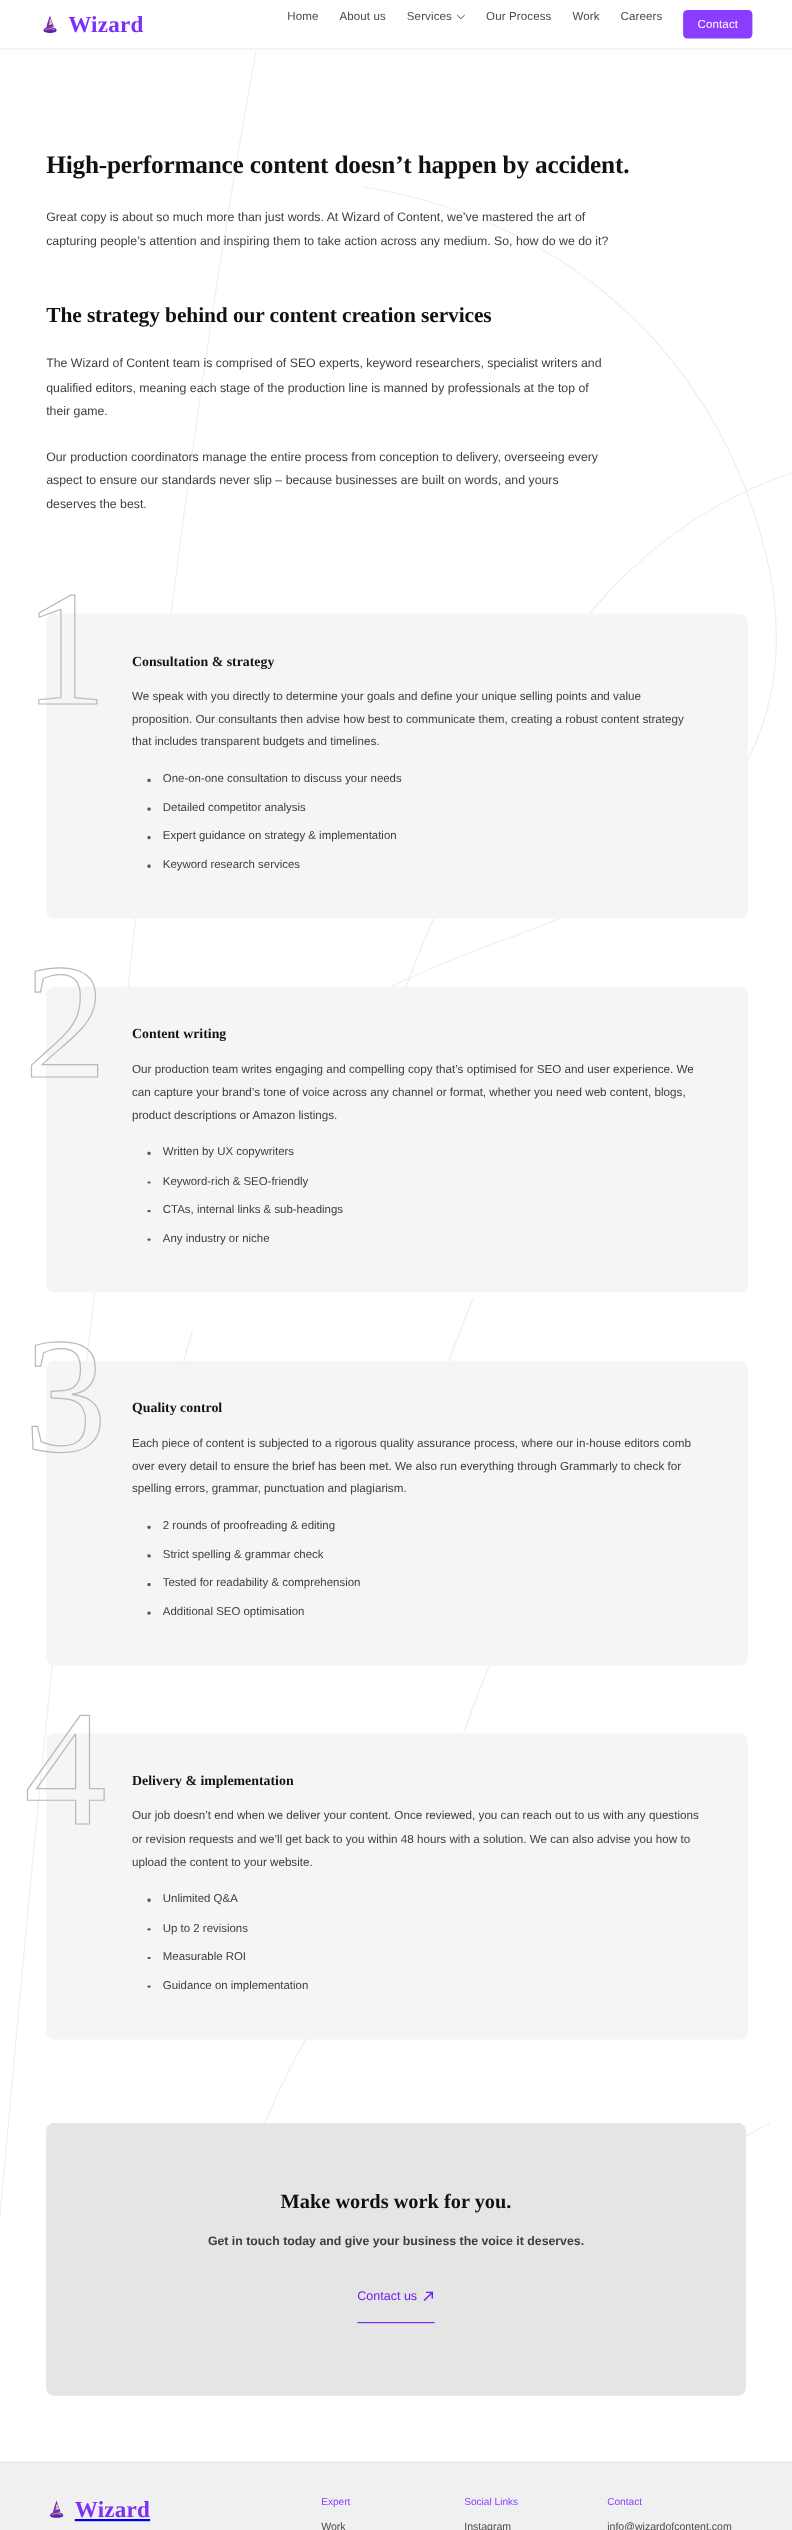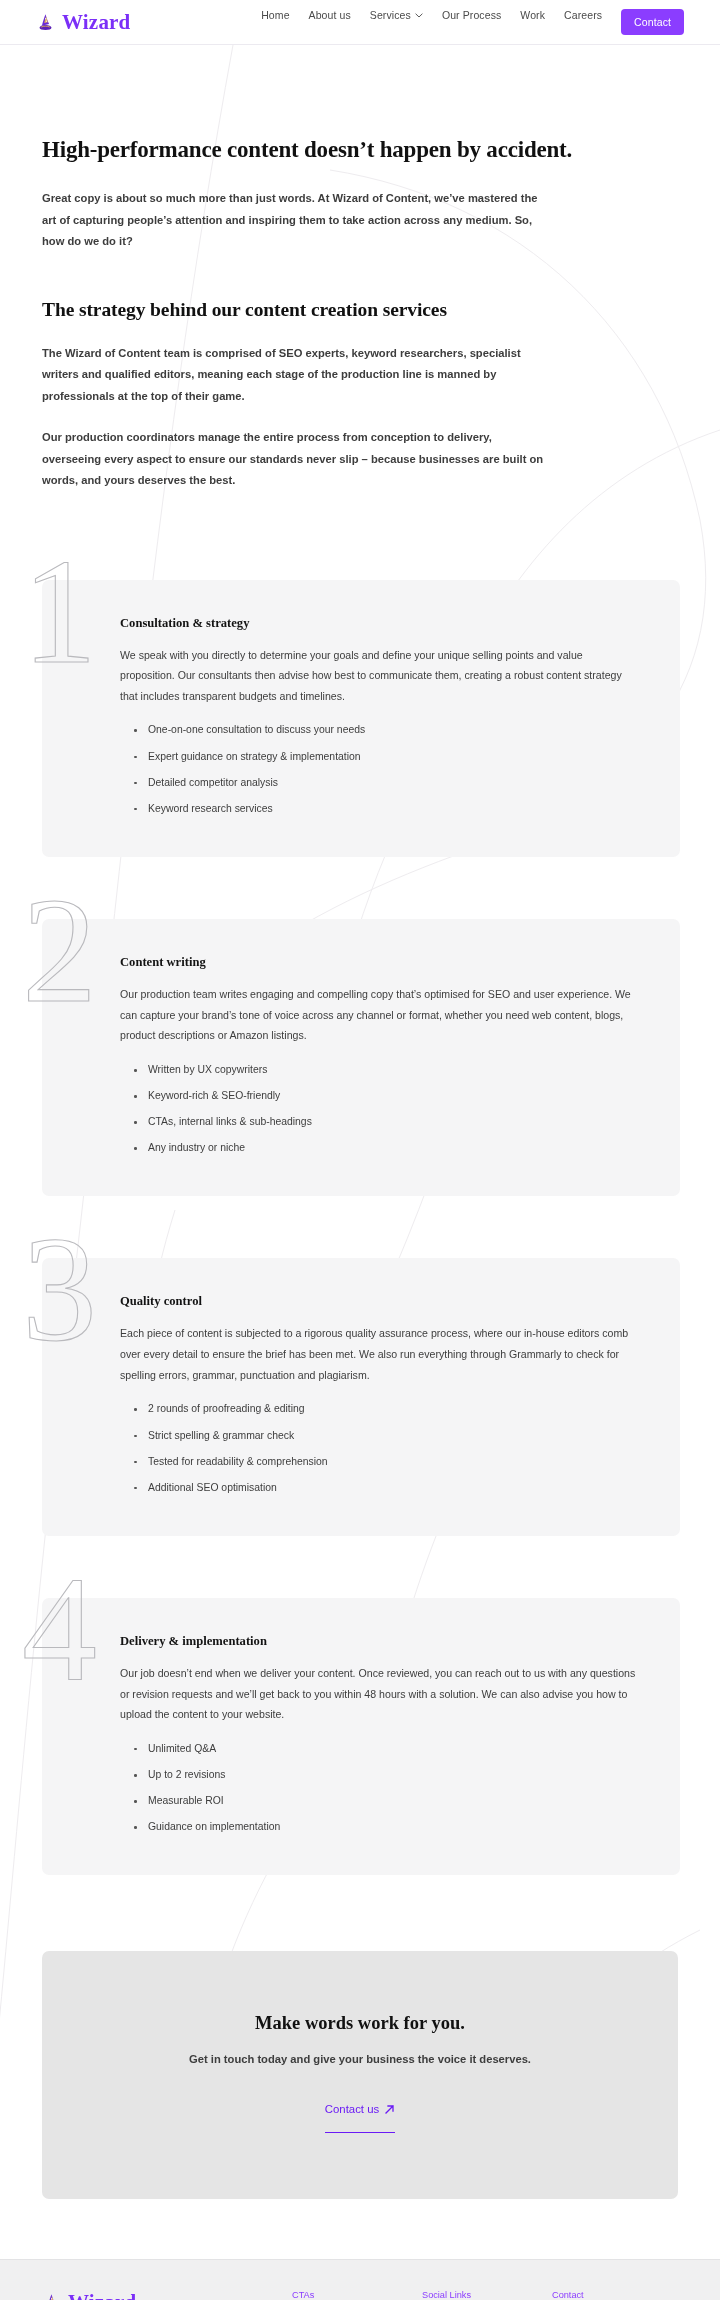--- a/index.html
+++ b/index.html
@@ -91,21 +91,20 @@
     color: #111111;
     letter-spacing: -0.1px;
     margin-top: 46px;
     margin-bottom: 22px;
   }
   p.body {
     font-size: 11.2px;
     line-height: 1.92;
     color: #3d3d3d;
     max-width: 512px;
-    font-weight: bold;
   }
   p.body + p.body { margin-top: 20px; }
 
   
   .steps { margin-top: 88px; }
   .step {
     position: relative;
     margin-bottom: 62px;
   }
   .step-card {
@@ -304,22 +303,22 @@
   <section class="steps" id="steps-root">
       <div class="step">
         <svg class="step-num" viewBox="0 0 120 150">
           <text x="4" y="124">1</text>
         </svg>
         <div class="step-card">
           <h3 class="step-title">Consultation &amp; strategy</h3>
           <p class="step-body">We speak with you directly to determine your goals and define your unique selling points and value proposition. Our consultants then advise how best to communicate them, creating a robust content strategy that includes transparent budgets and timelines.</p>
           <ul class="step-list">
             <li>One-on-one consultation to discuss your needs</li>
+            <li>Detailed competitor analysis</li>
             <li>Expert guidance on strategy &amp; implementation</li>
-            <li>Detailed competitor analysis</li>
             <li>Keyword research services</li>
           </ul>
         </div>
       </div>
       <div class="step">
         <svg class="step-num" viewBox="0 0 120 150">
           <text x="4" y="124">2</text>
         </svg>
         <div class="step-card">
           <h3 class="step-title">Content writing</h3>
@@ -389,21 +388,21 @@
           <circle cx="13.2" cy="10.3" r="0.7" fill="#fff" opacity="0.9"></circle>
           <path d="M4.5 18.6 C 4.5 16.4 7.8 15 12 15 C 16.2 15 19.5 16.4 19.5 18.6 C 19.5 20.4 16.2 21.4 12 21.4 C 7.8 21.4 4.5 20.4 4.5 18.6 Z" fill="#5b21b6"></path>
           <path d="M6.5 17.8 C 8.2 16.9 10 16.6 12 16.6 C 14 16.6 15.8 16.9 17.5 17.8" stroke="#f4c542" stroke-width="1.1" fill="none" opacity="0.9"></path>
         </svg>
         <span class="brand-name">Wizard</span>
       </a>
       <p class="f-blurb">Wizard of Content is an international copywriting agency where performance content comes first.</p>
     </div>
     <div id="footer-cols" style="display:flex;">
         <div class="f-col">
-          <div class="f-head">CTAs</div>
+          <div class="f-head">Expert</div>
           <a class="f-link" href="#">Work</a>
           <a class="f-link" href="#">About</a>
         </div>
         <div class="f-col">
           <div class="f-head">Social Links</div>
           <a class="f-link" href="#">Instagram</a>
           <a class="f-link" href="#">Facebook</a>
         </div>
         <div class="f-col contact">
           <div class="f-head">Contact</div>

